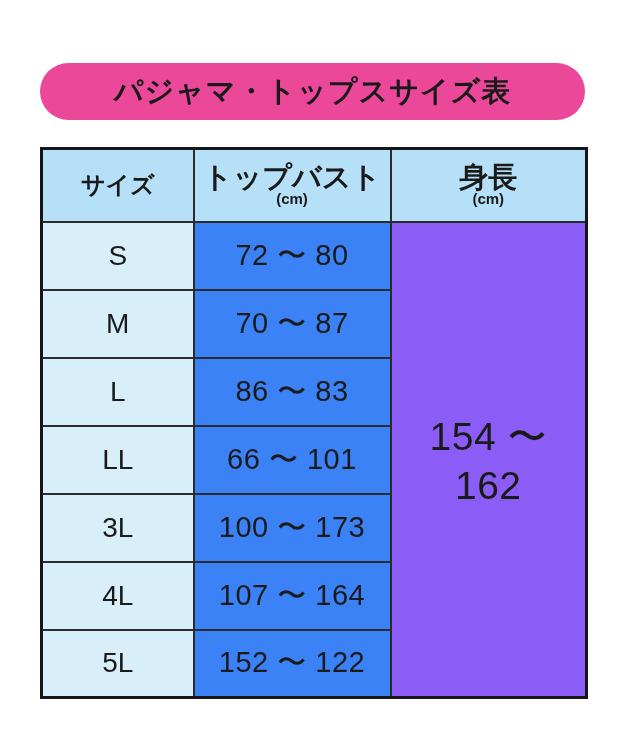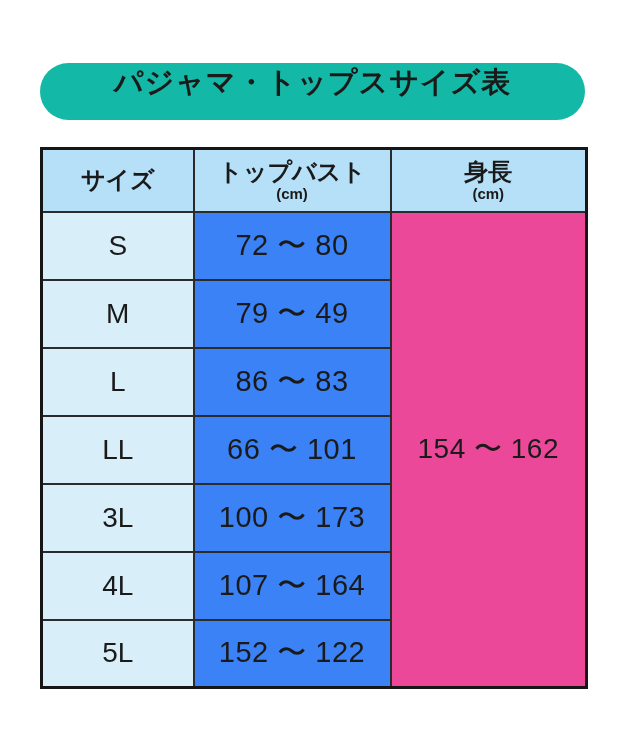--- a/index.html
+++ b/index.html
@@ -14,71 +14,72 @@
     color: #1a1a1a;
     position: relative;
     overflow: hidden;
   }
   .title-pill {
     position: absolute;
     left: 40px;
     top: 63px;
     width: 545px;
     height: 57px;
-    background: #14b8a6;
+    background: #ec4899;
     border-radius: 29px;
     display: flex;
+    align-items: center;
     justify-content: center;
     font-size: 29px;
     font-weight: 700;
     letter-spacing: 1px;
   }
   table.size-table {
     position: absolute;
     left: 40px;
     top: 147px;
     width: 545px;
     border-collapse: collapse;
     table-layout: fixed;
     border: 3px solid #161616;
   }
   .size-table th, .size-table td {
     border: 2px solid #2b2b2b;
     text-align: center;
     vertical-align: middle;
     padding: 0;
   }
-  .size-table thead tr { height: 63px; }
+  .size-table thead tr { height: 73px; }
   .size-table tbody tr { height: 68px; }
   th { background: #b5e0f7; font-weight: 700; }
   th .h-label {
     display: block;
-    font-size: 24px;
+    font-size: 29px;
     line-height: 26px;
   }
   th .h-unit {
     display: block;
     font-size: 15px;
     font-weight: 700;
     line-height: 16px;
     margin-top: 1px;
   }
   th.col-size .h-label { font-size: 24px; }
   td.size-cell {
     background: #d8eef9;
     font-size: 28px;
   }
   td.bust-cell {
     background: #3b82f6;
     font-size: 29px;
     letter-spacing: 0.5px;
   }
   td.height-cell {
-    background: #ec4899;
-    font-size: 28px;
+    background: #8b5cf6;
+    font-size: 39px;
     letter-spacing: 0.5px;
   }
 </style>
 </head>
 <body>
 
 <div class="title-pill">
   <span>パジャマ・トップスサイズ表</span>
 </div>
 
@@ -104,21 +105,21 @@
     </tr>
   </thead>
   <tbody>
     <tr>
       <td class="size-cell">S</td>
       <td class="bust-cell">72 〜 80</td>
       <td class="height-cell" rowspan="7">154 〜 162</td>
     </tr>
     <tr>
       <td class="size-cell">M</td>
-      <td class="bust-cell">79 〜 49</td>
+      <td class="bust-cell">70 〜 87</td>
     </tr>
     <tr>
       <td class="size-cell">L</td>
       <td class="bust-cell">86 〜 83</td>
     </tr>
     <tr>
       <td class="size-cell">LL</td>
       <td class="bust-cell">66 〜 101</td>
     </tr>
     <tr>

